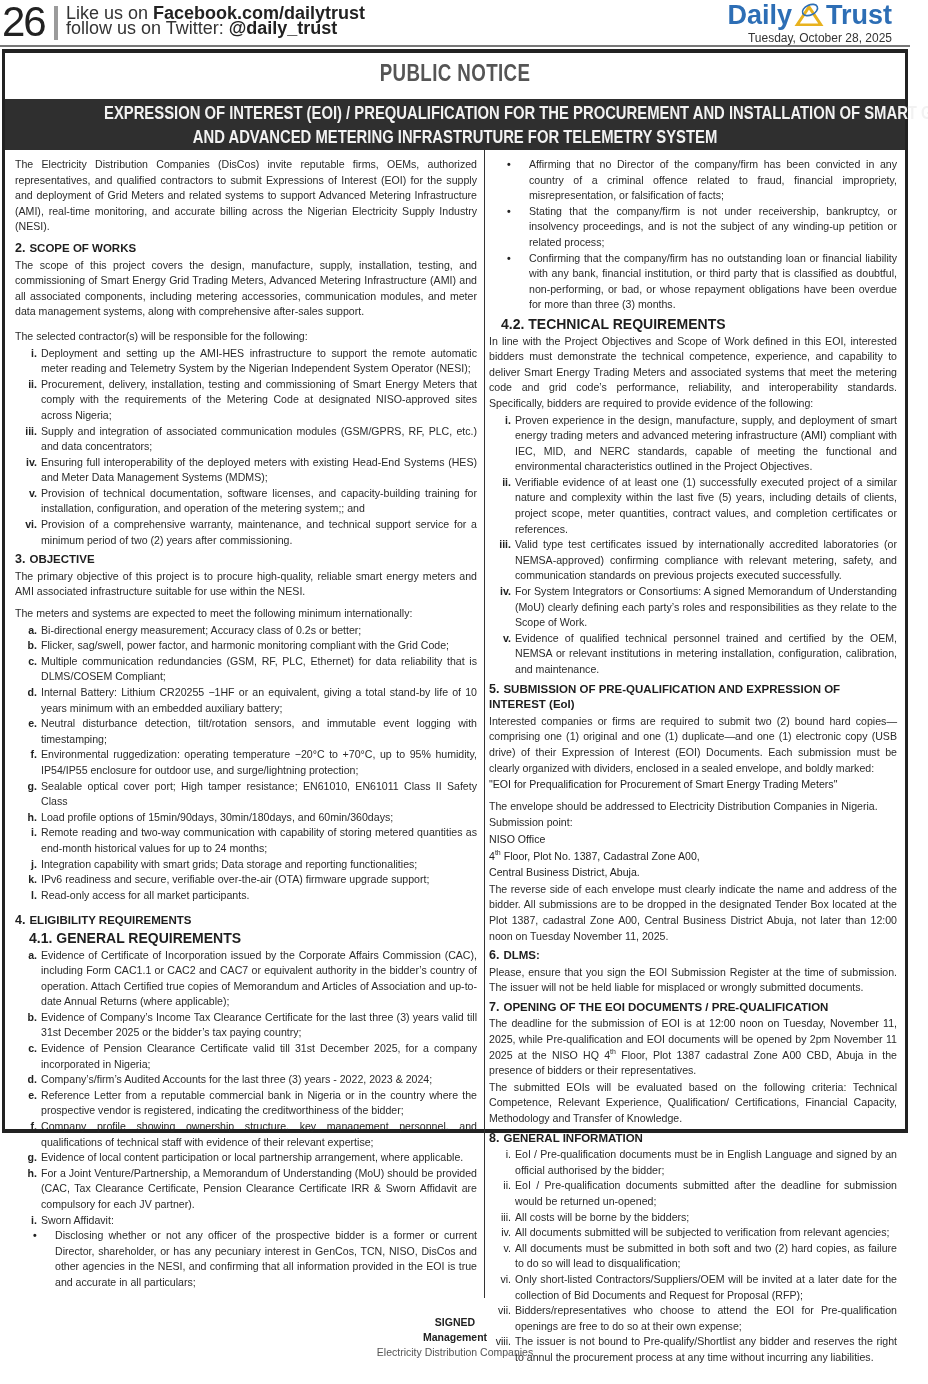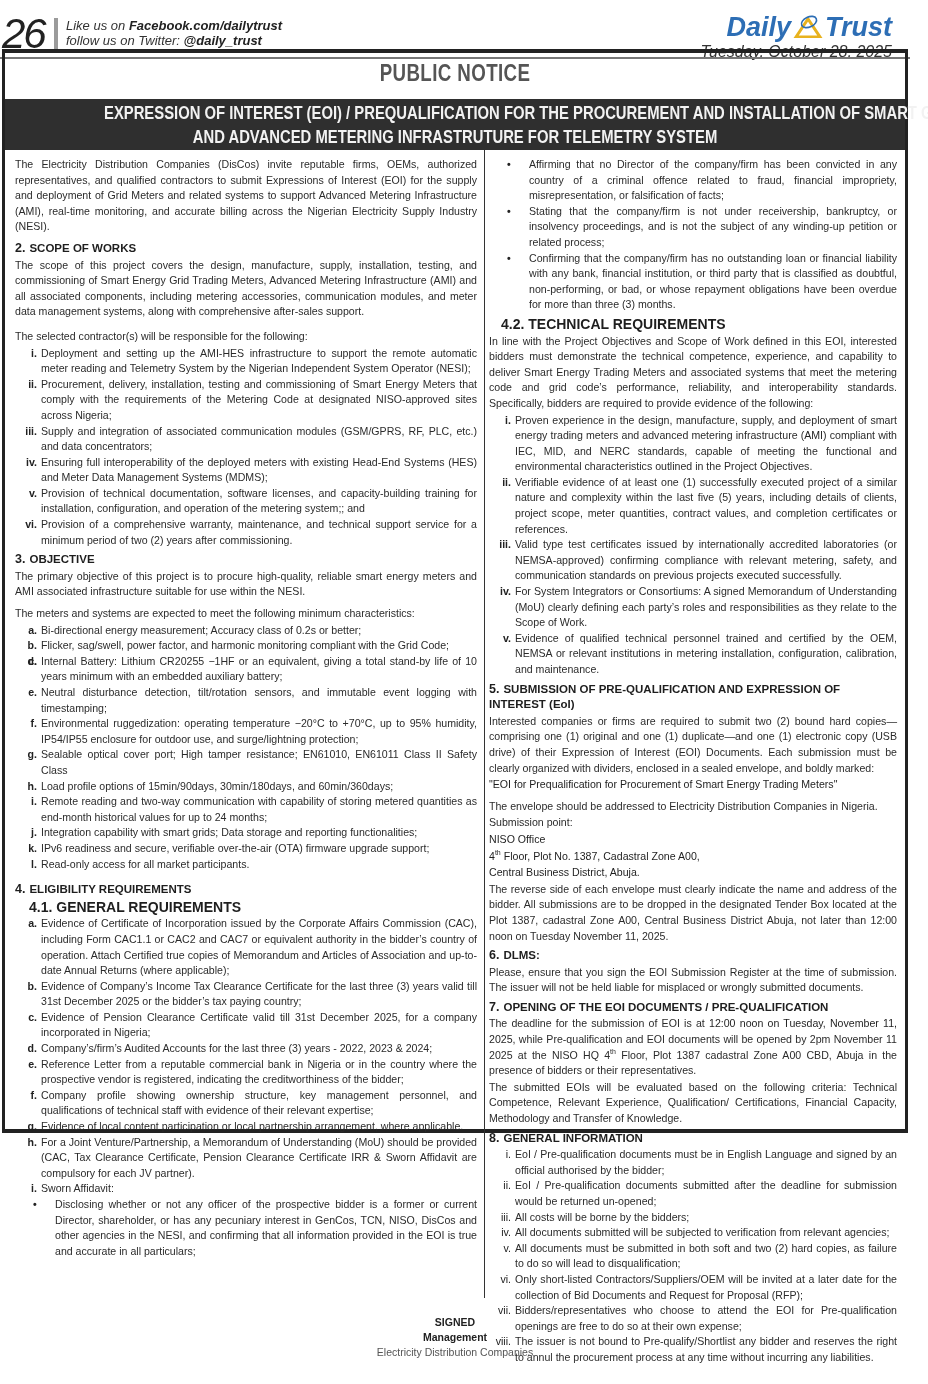--- a/index.html
+++ b/index.html
@@ -1,27 +1,27 @@
 <!DOCTYPE html>
 <html><head>
 <meta charset="utf-8">
 <style>
   * { box-sizing: border-box; margin: 0; padding: 0; }
   html, body { width: 928px; height: 1384px; background: #ffffff; overflow: hidden; }
   body { font-family: "Liberation Sans", sans-serif; color: #2a2a2a; position: relative; }
 
   
-  .masthead { position: absolute; left: 0; top: 16px; width: 912px; height: 42px; font-style: italic; }
+  .masthead { position: absolute; left: 0; top: 4px; width: 912px; height: 42px; }
   .page-num { position: absolute; left: 2px; top: -4px; font-family: "Liberation Sans", sans-serif; font-size: 42px; line-height: 44px; color: #222; letter-spacing: -2px; }
   .mast-bar { position: absolute; left: 54px; top: 2px; width: 4px; height: 34px; background: #9b9b9b; }
-  .social { position: absolute; left: 66px; top: 2px; font-size: 13px; line-height: 15px; color: #333; }
+  .social { position: absolute; left: 66px; top: 2px; font-size: 18px; line-height: 15px; color: #333; }
   .social b { font-weight: bold; color: #222; }
   .brand { position: absolute; right: 20px; top: -4px; font-size: 27px; font-weight: bold; color: #2d6eb5; letter-spacing: 0px; line-height: 30px; }
   .brand .logo-mark { display: inline-block; width: 30px; height: 24px; vertical-align: -2px; margin: 0 2px; }
-  .mast-date { position: absolute; right: 20px; top: 27px; font-size: 16px; color: #333; }
+  .mast-date { position: absolute; right: 20px; top: 27px; font-size: 12px; color: #333; }
   .mast-rule { position: absolute; left: 0; top: 41px; width: 910px; height: 2px; background: #777; }
 
   
   .notice { position: absolute; left: 2px; top: 49px; width: 906px; height: 1084px; border: 3px solid #222; border-top-width: 4px; border-bottom-width: 4px; }
   .notice-title { position: absolute; left: 0; top: 6px; width: 100%; text-align: center; font-size: 24px; font-weight: bold; color: #555; transform: scaleX(0.78); letter-spacing: 0.5px; }
   .banner { position: absolute; left: 0; top: 46px; width: 100%; height: 51px; background: #2f2f2f; color: #f2f2f2; text-align: center; font-weight: bold; font-size: 19px; line-height: 24px; padding-top: 2px; }
   .banner span { display: block; transform: scaleX(0.78); white-space: nowrap; }
 
   .col-divider { position: absolute; left: 479px; top: 97px; width: 1px; height: 1148px; background: #333; }
 
@@ -89,25 +89,25 @@
       <div class="li"><span class="mk">i.</span><span>Deployment and setting up the AMI-HES infrastructure to support the remote automatic meter reading and Telemetry System by the Nigerian Independent System Operator (NESI);</span></div>
       <div class="li"><span class="mk">ii.</span><span>Procurement, delivery, installation, testing and commissioning of Smart Energy Meters that comply with the requirements of the Metering Code at designated NISO-approved sites across Nigeria;</span></div>
       <div class="li"><span class="mk">iii.</span><span>Supply and integration of associated communication modules (GSM/GPRS, RF, PLC, etc.) and data concentrators;</span></div>
       <div class="li"><span class="mk">iv.</span><span>Ensuring full interoperability of the deployed meters with existing Head-End Systems (HES) and Meter Data Management Systems (MDMS);</span></div>
       <div class="li"><span class="mk">v.</span><span>Provision of technical documentation, software licenses, and capacity-building training for installation, configuration, and operation of the metering system;; and</span></div>
       <div class="li"><span class="mk">vi.</span><span>Provision of a comprehensive warranty, maintenance, and technical support service for a minimum period of two (2) years after commissioning.</span></div>
     </div>
 
     <div class="h1"><span class="num">3.</span><span>OBJECTIVE</span></div>
     <div class="p">The primary objective of this project is to procure high-quality, reliable smart energy meters and AMI associated infrastructure suitable for use within the NESI.</div>
-    <div class="p gap">The meters and systems are expected to meet the following minimum characteristics:</div>
+    <div class="p gap">The meters and systems are expected to meet the following minimum internationally:</div>
     <div class="olist">
       <div class="li"><span class="mk">a.</span><span>Bi-directional energy measurement; Accuracy class of 0.2s or better;</span></div>
       <div class="li"><span class="mk">b.</span><span>Flicker, sag/swell, power factor, and harmonic monitoring compliant with the Grid Code;</span></div>
-      <div class="li"><span class="mk">c.</span></div>
+      <div class="li"><span class="mk">c.</span><span>Multiple communication redundancies (GSM, RF, PLC, Ethernet) for data reliability that is DLMS/COSEM Compliant;</span></div>
       <div class="li"><span class="mk">d.</span><span>Internal Battery: Lithium CR20255 −1HF or an equivalent, giving a total stand-by life of 10 years minimum with an embedded auxiliary battery;</span></div>
       <div class="li"><span class="mk">e.</span><span>Neutral disturbance detection, tilt/rotation sensors, and immutable event logging with timestamping;</span></div>
       <div class="li"><span class="mk">f.</span><span>Environmental ruggedization: operating temperature −20°C to +70°C, up to 95% humidity, IP54/IP55 enclosure for outdoor use, and surge/lightning protection;</span></div>
       <div class="li"><span class="mk">g.</span><span>Sealable optical cover port; High tamper resistance; EN61010, EN61011 Class II Safety Class</span></div>
       <div class="li"><span class="mk">h.</span><span>Load profile options of 15min/90days, 30min/180days, and 60min/360days;</span></div>
       <div class="li"><span class="mk">i.</span><span>Remote reading and two-way communication with capability of storing metered quantities as end-month historical values for up to 24 months;</span></div>
       <div class="li"><span class="mk">j.</span><span>Integration capability with smart grids; Data storage and reporting functionalities;</span></div>
       <div class="li"><span class="mk">k.</span><span>IPv6 readiness and secure, verifiable over-the-air (OTA) firmware upgrade support;</span></div>
       <div class="li"><span class="mk">l.</span><span>Read-only access for all market participants.</span></div>
     </div>

